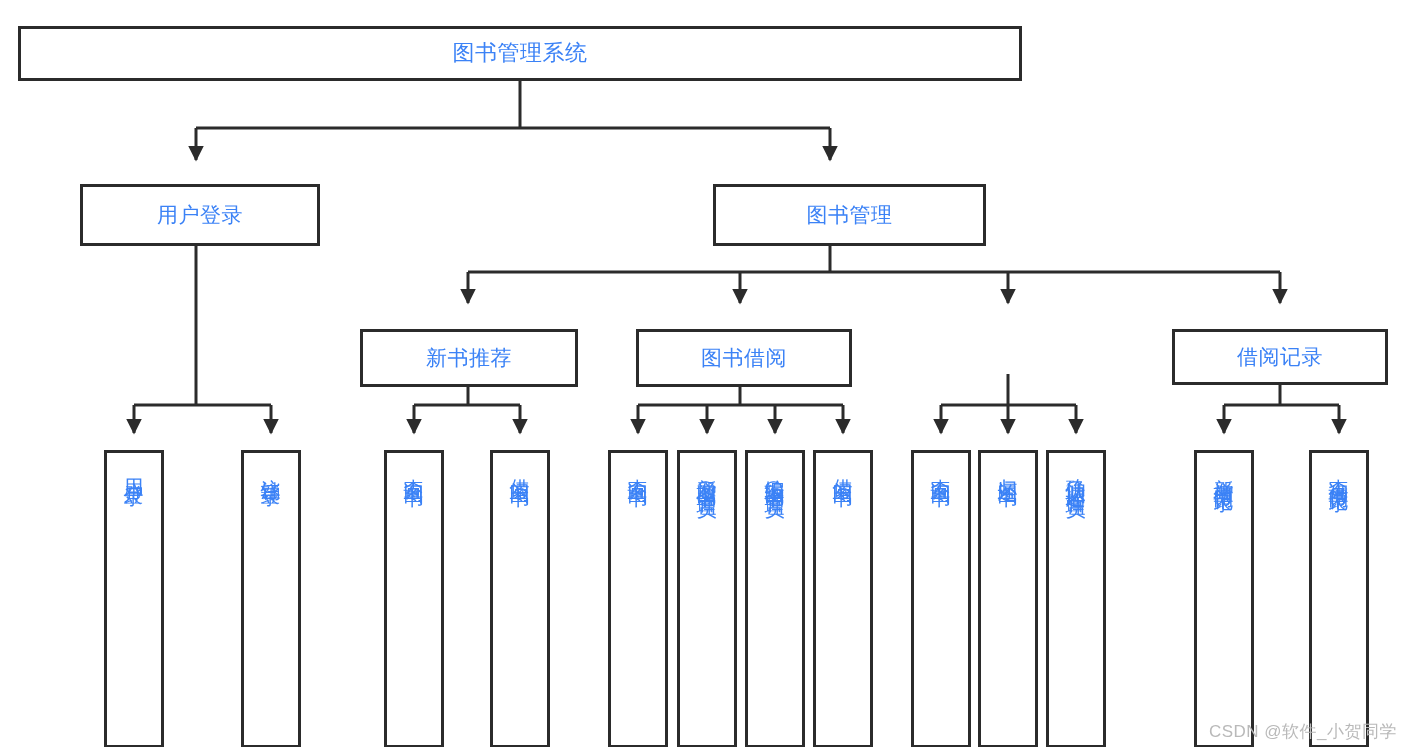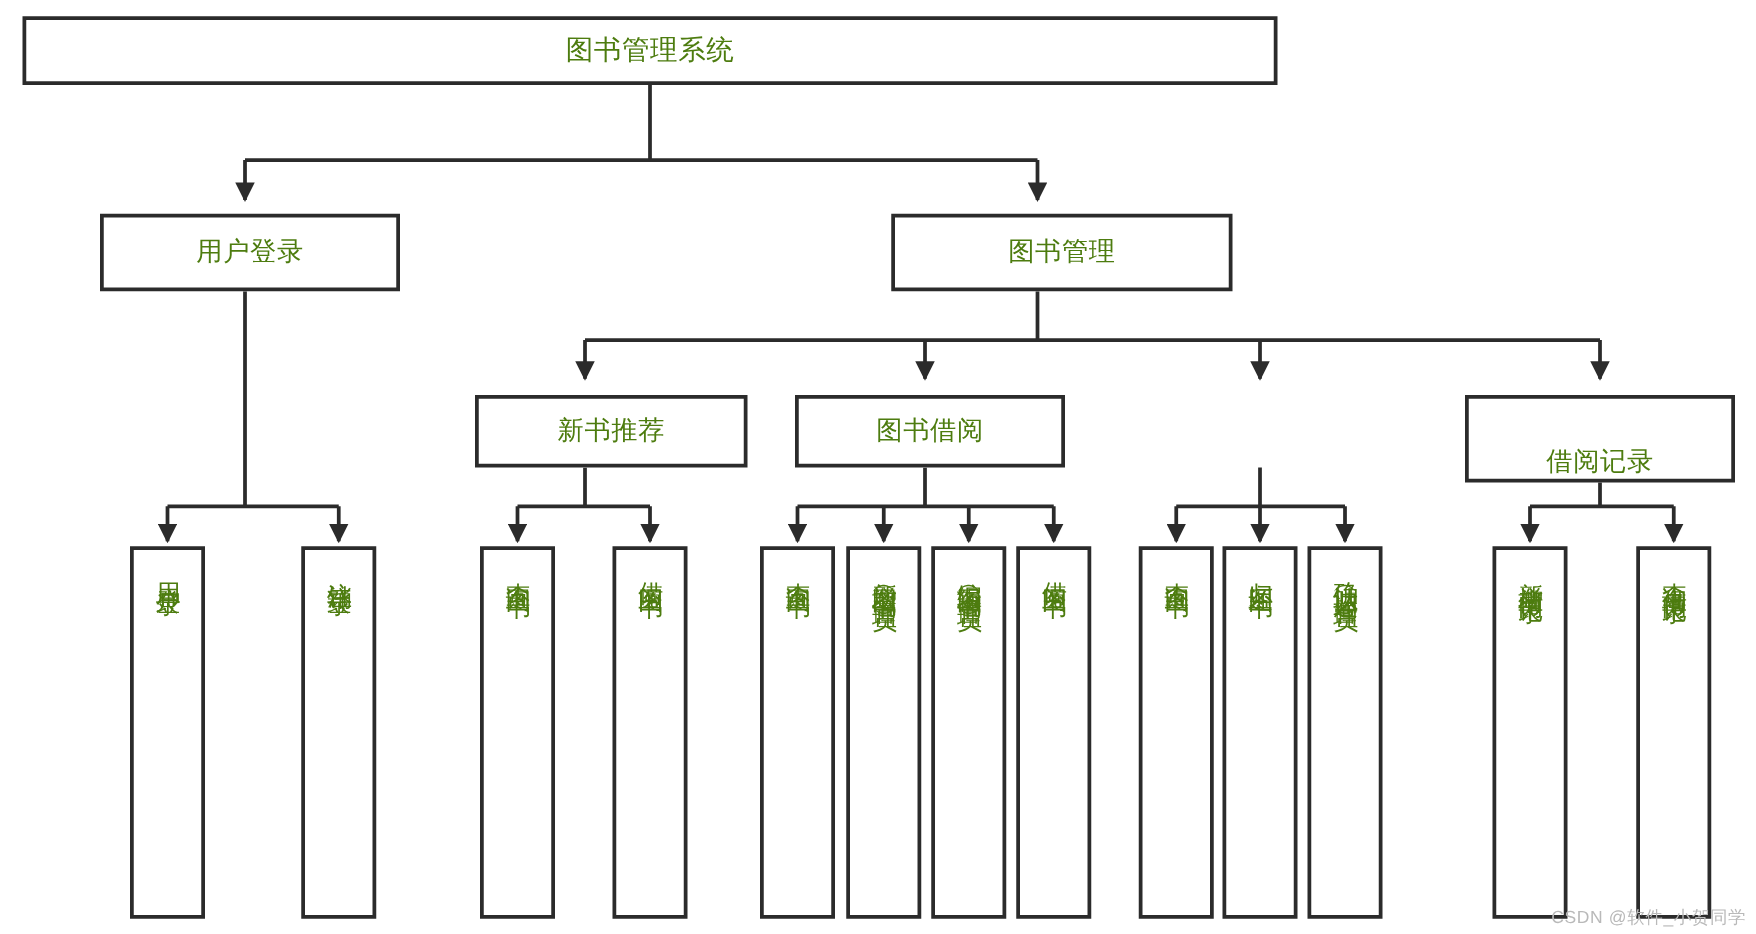--- a/index.html
+++ b/index.html
@@ -26,21 +26,22 @@
     pointer-events: none;
   }
   .node {
     position: absolute;
     box-sizing: border-box;
     border: 3px solid #2b2b2b;
     background: #ffffff;
     display: flex;
     align-items: center;
     justify-content: center;
-    color: #4d7c0f;
+    color: #3b82f6;
+    margin-top: 13px;
   }
   .node .lbl {
     display: block;
     text-align: center;
     line-height: 1.22;
   }
   
   .node.horiz .lbl {
     writing-mode: horizontal-tb;
     font-size: 21px;
@@ -58,21 +59,21 @@
     text-orientation: upright;
     font-size: 20px;
     letter-spacing: 3px;
     line-height: 1.0;
     white-space: nowrap;
   }
   .watermark {
     position: absolute;
     right: 8px;
     bottom: 4px;
-    font-size: 14px;
+    font-size: 17px;
     color: #b9b9b9;
     white-space: nowrap;
     letter-spacing: 0.5px;
   }
 </style>
 </head>
 <body>
 
 <div id="canvas">
 
@@ -130,27 +131,27 @@
     <span class="lbl">图书管理系统</span>
   </div>
 
   <div class="node horiz" style="left:80px; top:171px; width:240px; height:62px;">
     <span class="lbl">用户登录</span>
   </div>
   <div class="node horiz" style="left:713px; top:171px; width:273px; height:62px;">
     <span class="lbl">图书管理</span>
   </div>
 
-  <div class="node horiz" style="left:380px; top:316px; width:218px; height:58px;">
+  <div class="node horiz" style="left:360px; top:316px; width:218px; height:58px;">
     <span class="lbl">新书推荐</span>
   </div>
   <div class="node horiz" style="left:636px; top:316px; width:216px; height:58px;">
     <span class="lbl">图书借阅</span>
   </div>
-  <div class="node horiz" style="left:1172px; top:316px; width:216px; height:70px;align-items:flex-end;">
+  <div class="node horiz" style="left:1172px; top:316px; width:216px; height:56px;">
     <span class="lbl">借阅记录</span>
   </div>
 
   <div class="node vert" style="left:104px; top:437px; width:60px; height:298px;">
     <span class="lbl">用户登录</span>
   </div>
   <div class="node vert" style="left:241px; top:437px; width:60px; height:298px;">
     <span class="lbl">注销登录</span>
   </div>
 

